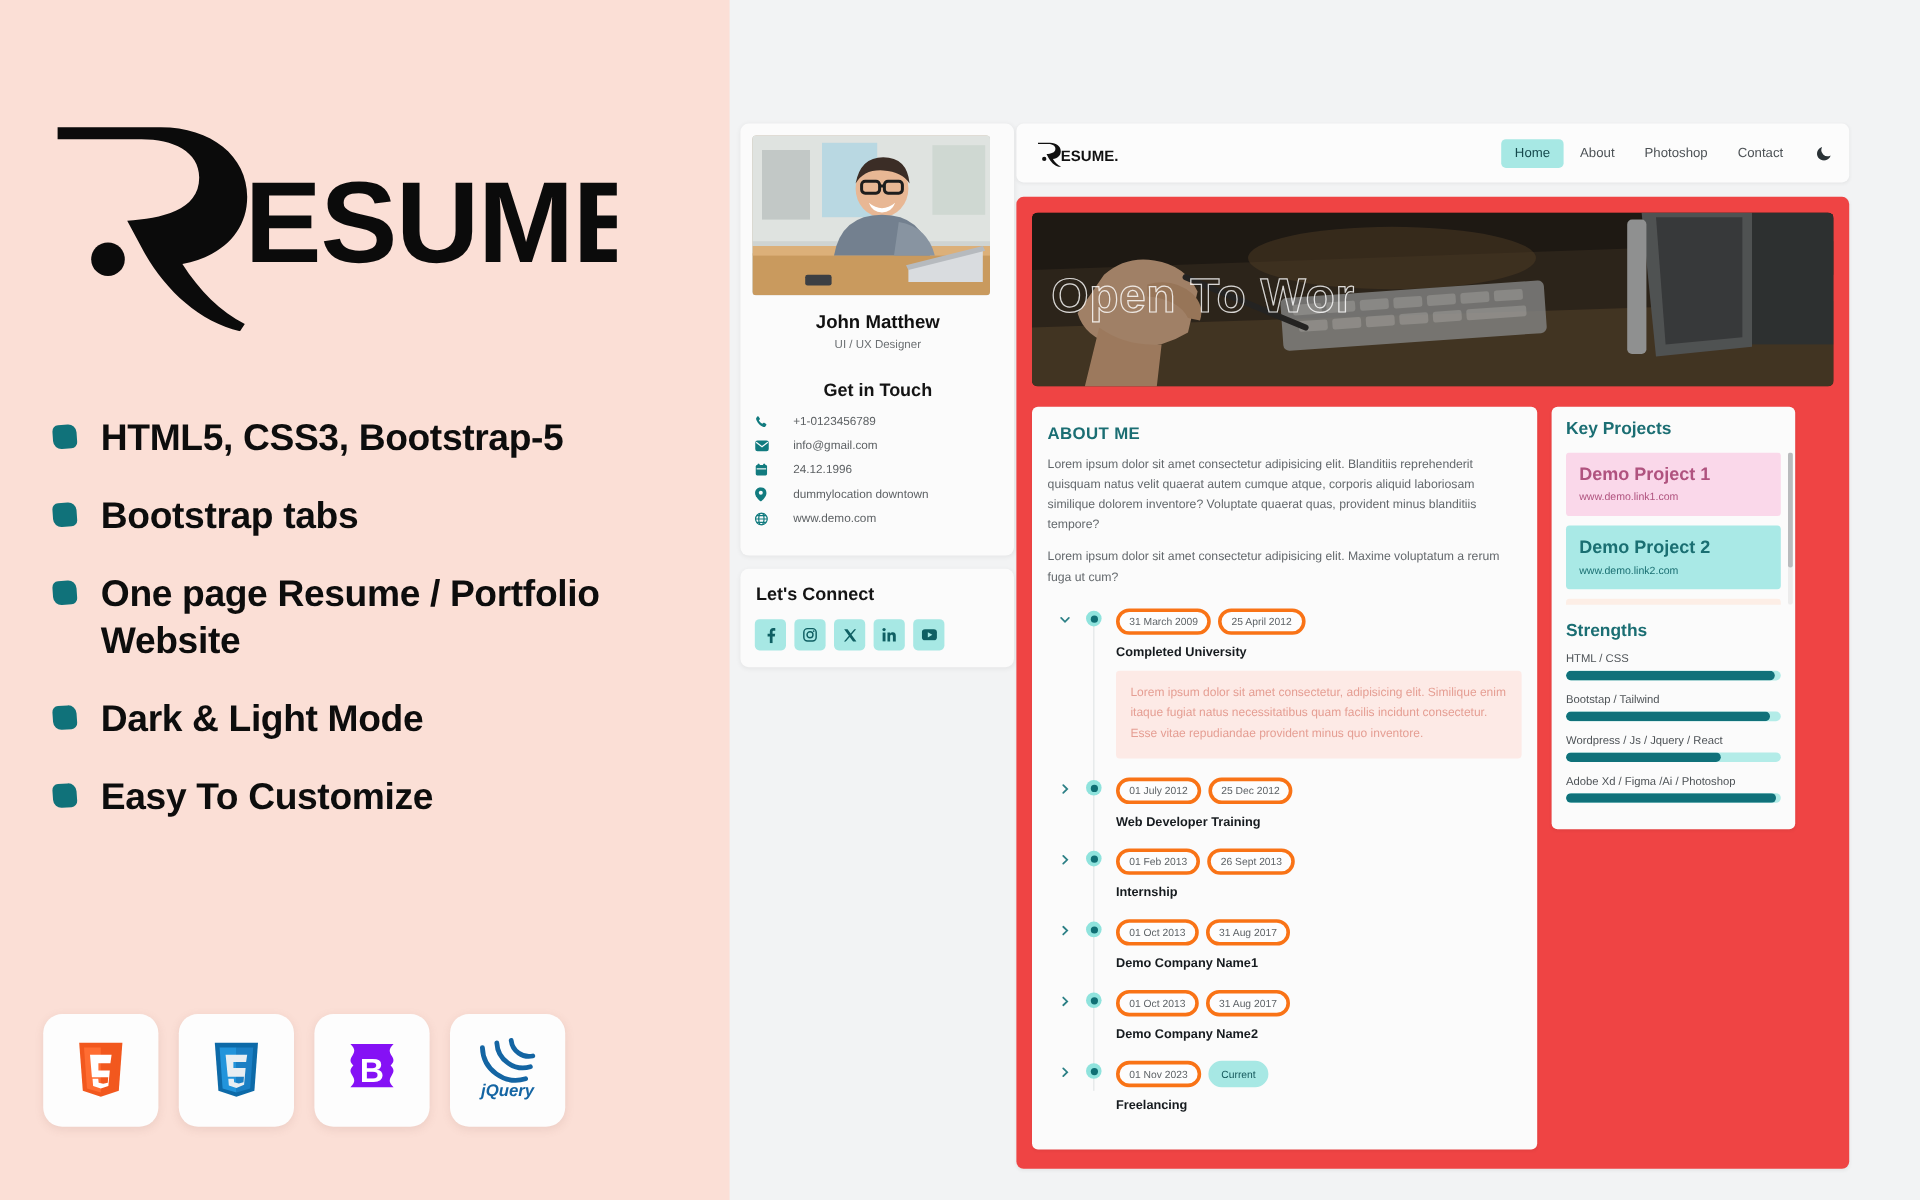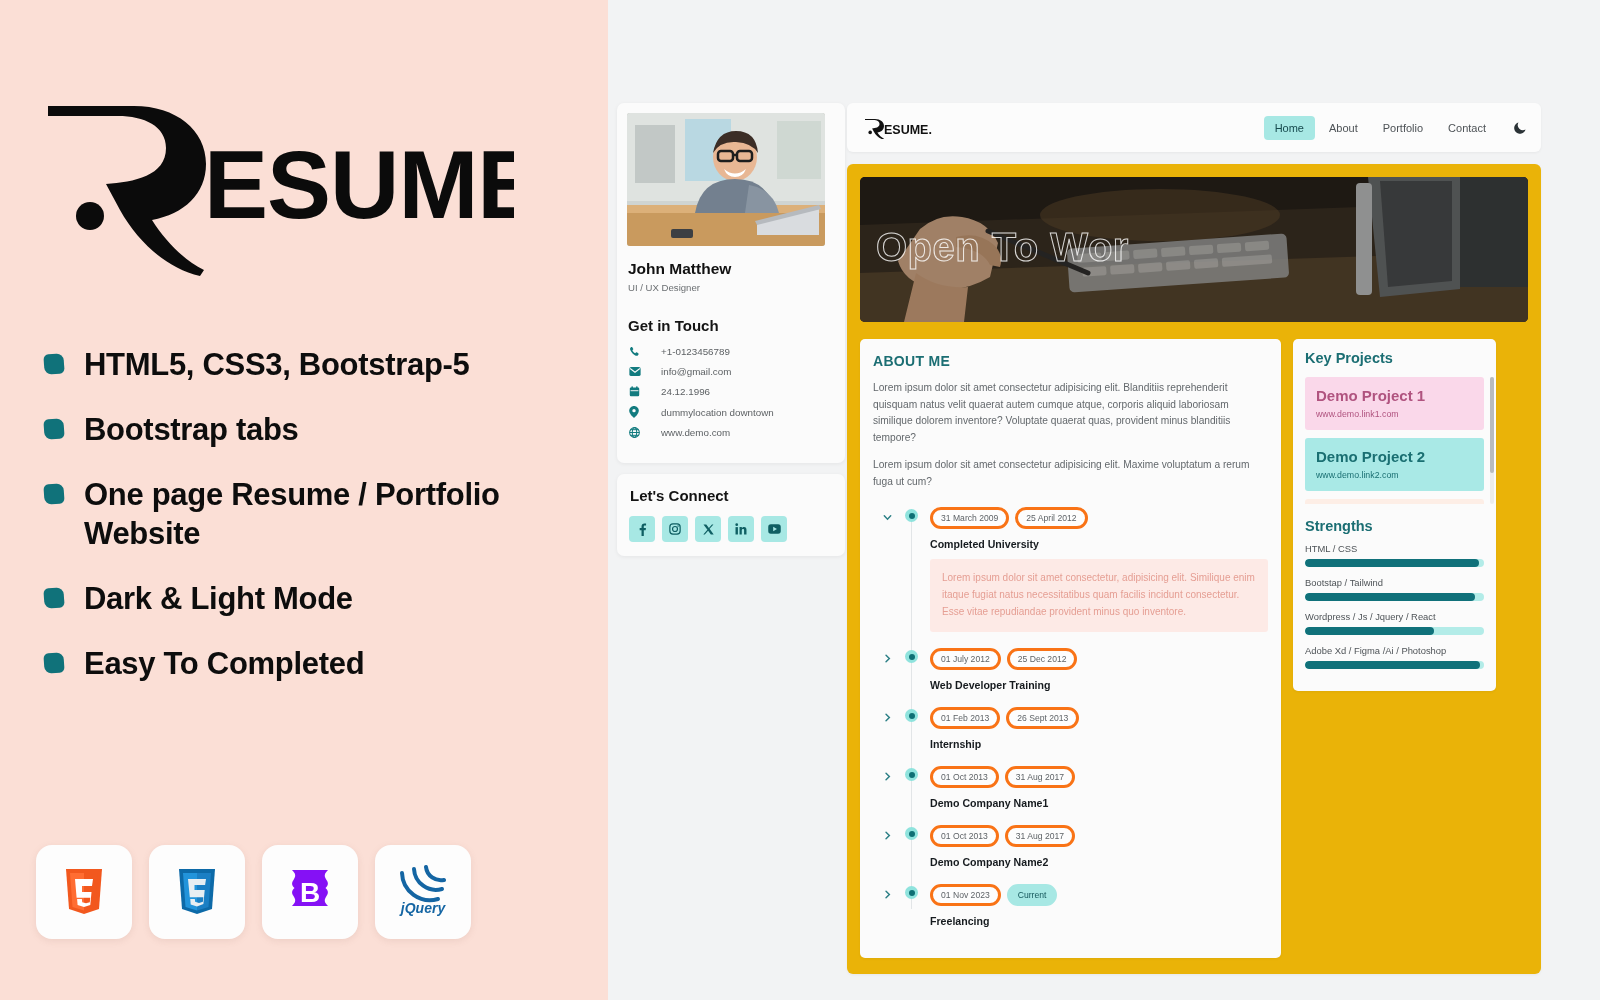--- a/index.html
+++ b/index.html
@@ -81,21 +81,21 @@
   .profile-col {
     position: absolute;
     left: 9px; top: 103px;
     width: 228px;
   }
   .card {
     background: #fbfbfb;
     border-radius: 7px;
     box-shadow: 0 1px 4px rgba(0,0,0,0.06);
   }
-  .profile-card { padding: 10px 10px 16px 10px; }
+  .profile-card { padding: 10px 10px 16px 10px; text-align: center; }
   .photo {
     width: 198px; height: 133px;
     border-radius: 3px;
     overflow: hidden;
     position: relative;
     background: #c9bfae;
   }
   .photo svg { display:block; }
   .pname {
     font-size: 15.5px;
@@ -188,21 +188,21 @@
   }
   .moon-btn {
     margin-left: 14px;
     color: #2a3236;
     display: flex;
     align-items: center;
   }
 
   .content-card {
     margin-top: 12px;
-    background: #eab308;
+    background: #ef4444;
     border-radius: 6px;
     padding: 13px 13px 16px 13px;
     box-shadow: 0 1px 3px rgba(0,0,0,0.05);
   }
   .hero {
     height: 145px;
     border-radius: 5px;
     overflow: hidden;
     position: relative;
   }
@@ -411,21 +411,21 @@
     <div class="feature">
       <span class="feat-bullet"></span>
       <span class="feat-text">One page Resume / Portfolio Website</span>
     </div>
     <div class="feature">
       <span class="feat-bullet"></span>
       <span class="feat-text">Dark &amp; Light Mode</span>
     </div>
     <div class="feature">
       <span class="feat-bullet"></span>
-      <span class="feat-text">Easy To Completed</span>
+      <span class="feat-text">Easy To Customize</span>
     </div>
   </div>
 
   <div class="techs">
     <div class="tech-card">
       <svg width="44" height="50" viewBox="0 0 44 50" aria-hidden="true">
         <path d="M4 2 L40 2 L37 42 L22 47 L7 42 Z" fill="#f2581e"></path>
         <path d="M22 6 L36 6 L33.5 40 L22 43.5 Z" fill="#f2581e"></path>
         <path d="M22 6 L22 43.5 L10.5 40 L8 6 Z" fill="#ff6d32"></path>
         <path d="M13 12 h18 l-1 7 H20 v6 h9.5 l-1.2 13 L22 40 l-6.4 -2 l-0.5 -6 h4.8 l0.3 3.2 l3.8 1 l3.8 -1 l0.4 -4.4 H14.6 z" fill="#fff"></path>
@@ -588,21 +588,21 @@
             <path d="M2 2 h10 c5.4 0 9 3 9 7 c0 3.6 -2.8 6 -6.6 6.6 c1.8 2.8 4 5 6.6 6.2 l-0.5 0.8 c-4.2 -1 -7.6 -4.2 -9.8 -8.2 l-1.6 -3 c3.4 -0.2 7.4 -1 7.4 -4.4 c0 -2.6 -2.8 -3.9 -6 -3.9 H2 z"></path>
             <circle cx="7.2" cy="15.4" r="1.8"></circle>
           </g>
           <text x="21" y="17" font-family="'Liberation Sans', sans-serif" font-size="12.5" font-weight="700" fill="#111">ESUME.</text>
         </svg>
       </div>
       <div class="nav-spacer"></div>
       <div class="nav-links">
         <a class="nav-link active">Home</a>
         <a class="nav-link">About</a>
-        <a class="nav-link">Portfolio</a>
+        <a class="nav-link">Photoshop</a>
         <a class="nav-link">Contact</a>
         <span class="moon-btn">
           <svg width="13" height="13" viewBox="0 0 14 14" fill="currentColor">
               <path d="M12.4 9.2 A5.6 5.6 0 0 1 4.8 1.6 A6.2 6.2 0 1 0 12.4 9.2 z"></path>
             </svg>
         </span>
       </div>
     </div>
 
     <div class="content-card">

